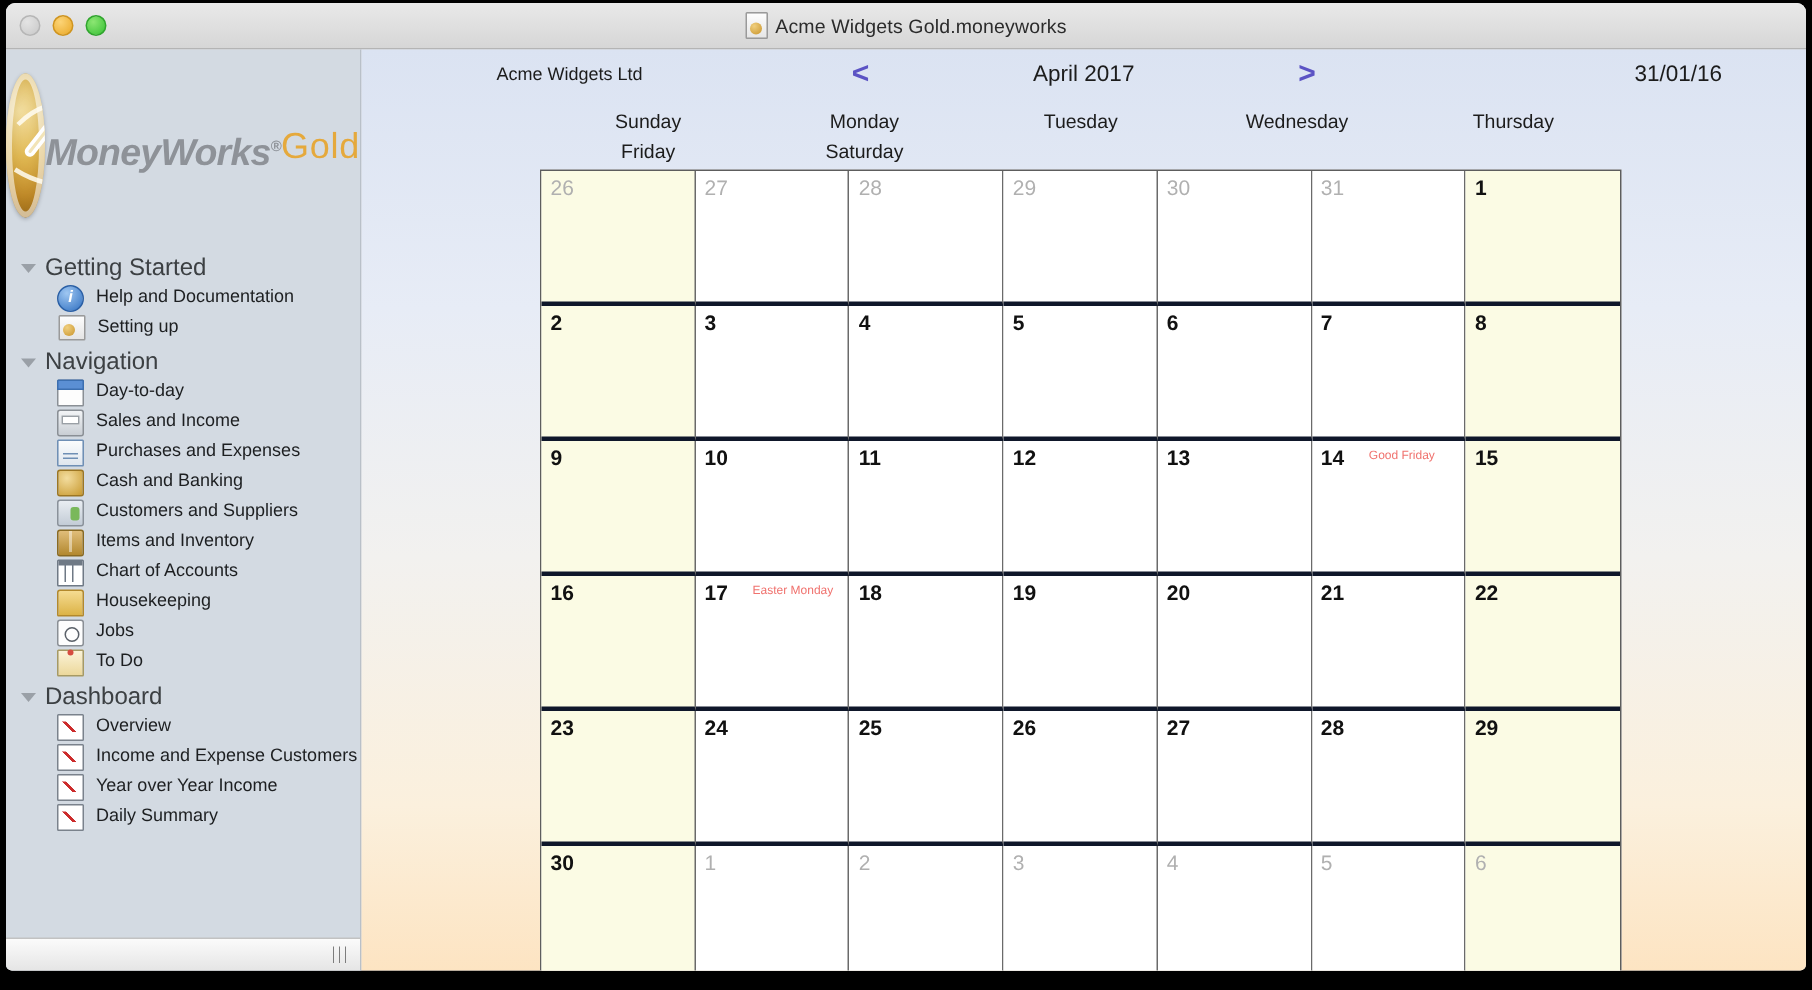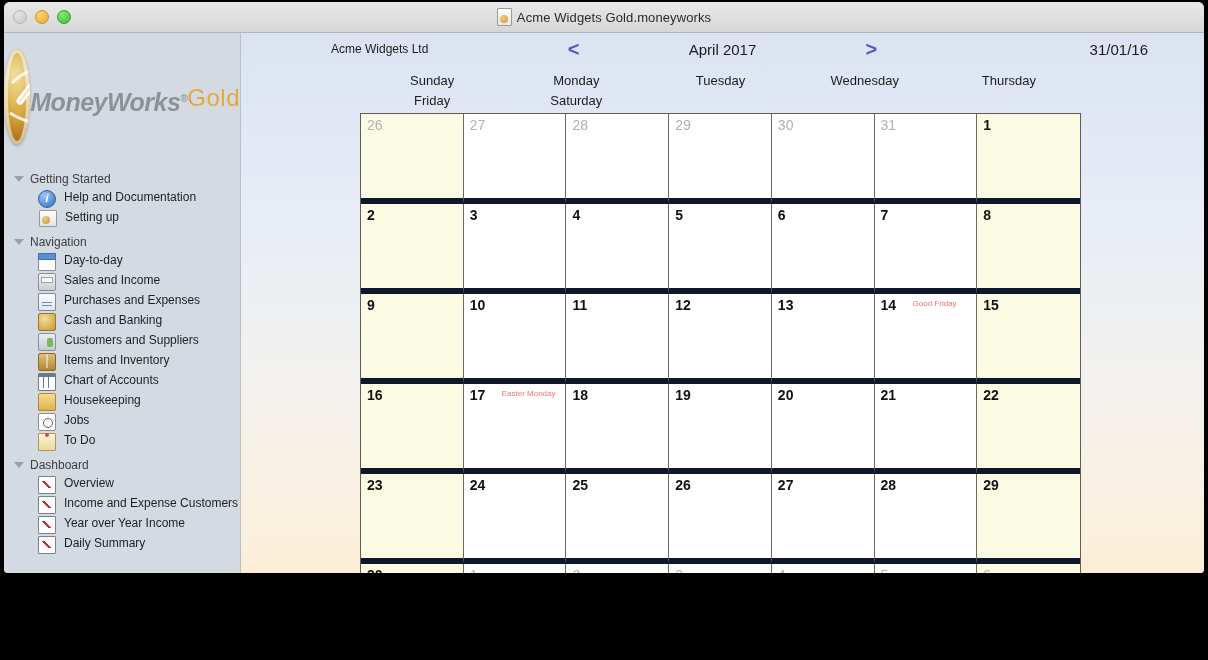--- a/index.html
+++ b/index.html
@@ -7,21 +7,21 @@
     background: #000;
   }
   body {
     width: 1208px; height: 660px;
     font-family: "Liberation Sans", sans-serif;
     overflow: hidden;
   }
   #app {
     position: absolute;
     left: 4px; top: 2px;
-    width: 1200px; height: 571px;
+    width: 1200px; height: 645px;
     border-radius: 6px 6px 4px 4px;
     overflow: hidden;
     box-shadow: 0 1px 3px rgba(0,0,0,0.5);
     background: #e8e8e8;
   }
 
   
   #titlebar {
     position: relative;
     height: 30px;
@@ -99,21 +99,21 @@
   #navlist { margin-top: 22px; flex: 1; overflow: hidden; }
   .group-row {
     display: flex; align-items: center; gap: 6px;
     padding: 2px 0 2px 10px; height: 19px;
   }
   .tri {
     width: 0; height: 0;
     border-left: 5px solid transparent; border-right: 5px solid transparent;
     border-top: 6px solid #9aa0a7;
   }
-  .group-label { font-size: 12px; color: #3c4043; text-align: right; }
+  .group-label { font-size: 16px; color: #3c4043; text-align: right; }
   .nav-row {
     display: flex; align-items: flex-start; gap: 8px;
     padding-left: 34px; height: 20px;
   }
   .nav-label { font-size: 12px; color: #1d1f21; white-space: nowrap; }
   .ic { width: 16px; height: 16px; position: relative; flex: 0 0 16px; }
 
   
   .ic-info { border-radius:50%; background: radial-gradient(circle at 35% 28%, #9fc7f2, #2f6fc0); border:1px solid #2a5fa5; }
   .ic-info::after { content:"i"; position:absolute; inset:0; color:#fff; font-size:11px; font-weight:bold; font-style:italic; text-align:center; line-height:14px; }
@@ -186,21 +186,21 @@
   #grid {
     margin: 0 123px 0 119px;
     border: 1px solid #5d5d5d;
     display: grid;
     grid-template-columns: repeat(7, 1fr);
     grid-auto-rows: 90px;
     background: #fff;
   }
   .cell {
     border-right: 1px solid #6a6a6a;
-    border-bottom: 6px solid #0f172a;
+    border-bottom: 3px solid #0f172a;
     position: relative;
     background: #ffffff;
     overflow: hidden;
   }
   .cell:nth-child(7n) { border-right: none; }
   .cell.weekend { background: #fbfbe4; }
   .cell.lastrow { border-bottom: none; }
   .daynum {
     position:absolute; left: 6px; top: 3px;
     font-size: 14px; font-weight: bold; color:#111;

